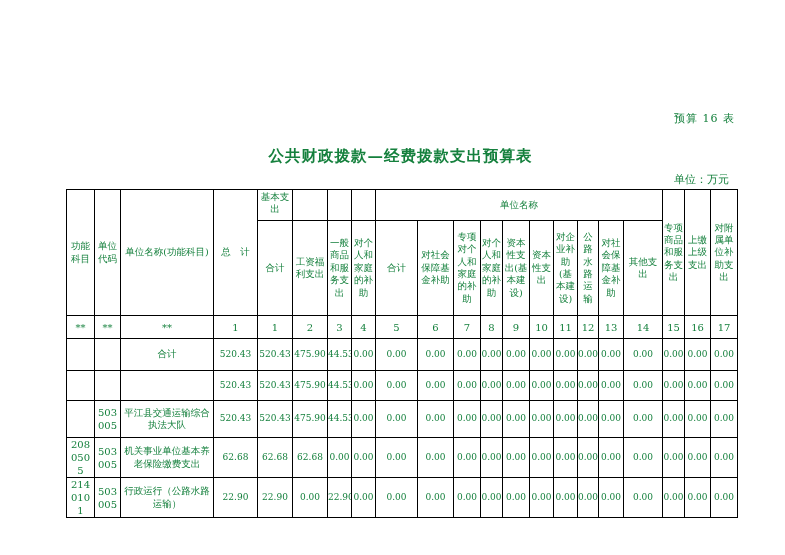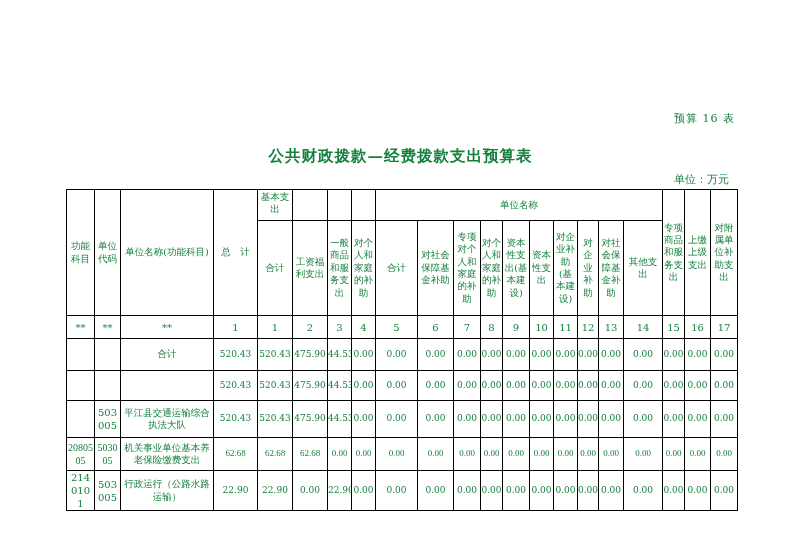--- a/index.html
+++ b/index.html
@@ -129,21 +129,21 @@
         <td>工资福利支出</td>
         <td>一般商品和服务支出</td>
         <td>对个人和家庭的补助</td>
         <td>合计</td>
         <td>对社会保障基金补助</td>
         <td>专项对个人和家庭的补助</td>
         <td>对个人和家庭的补助</td>
         <td>资本性支出(基本建设)</td>
         <td>资本性支出</td>
         <td>对企业补助(基本建设)</td>
-        <td>对企业补助</td>
+        <td>公路水路运输</td>
         <td>对社会保障基金补助</td>
         <td>其他支出</td>
       </tr>
       <tr class="row-idx">
           <td class="idx">**</td>
           <td class="idx">**</td>
           <td class="idx">**</td>
           <td class="idx">1</td>
           <td class="idx">1</td>
           <td class="idx">2</td>
@@ -227,21 +227,21 @@
           <td class="num">0.00</td>
           <td class="num">0.00</td>
           <td class="num">0.00</td>
           <td class="num">0.00</td>
           <td class="num">0.00</td>
           <td class="num">0.00</td>
           <td class="num">0.00</td>
           <td class="num">0.00</td>
           <td class="num">0.00</td>
         </tr>
-        <tr style="height: 33px; font-family: Liberation Serif, serif;">
+        <tr style="height: 33px;">
           <td class="code">2080505</td>
           <td class="code">503005</td>
           <td class="name">机关事业单位基本养老保险缴费支出</td>
           <td class="num">62.68</td>
           <td class="num">62.68</td>
           <td class="num">62.68</td>
           <td class="num">0.00</td>
           <td class="num">0.00</td>
           <td class="num">0.00</td>
           <td class="num">0.00</td>

